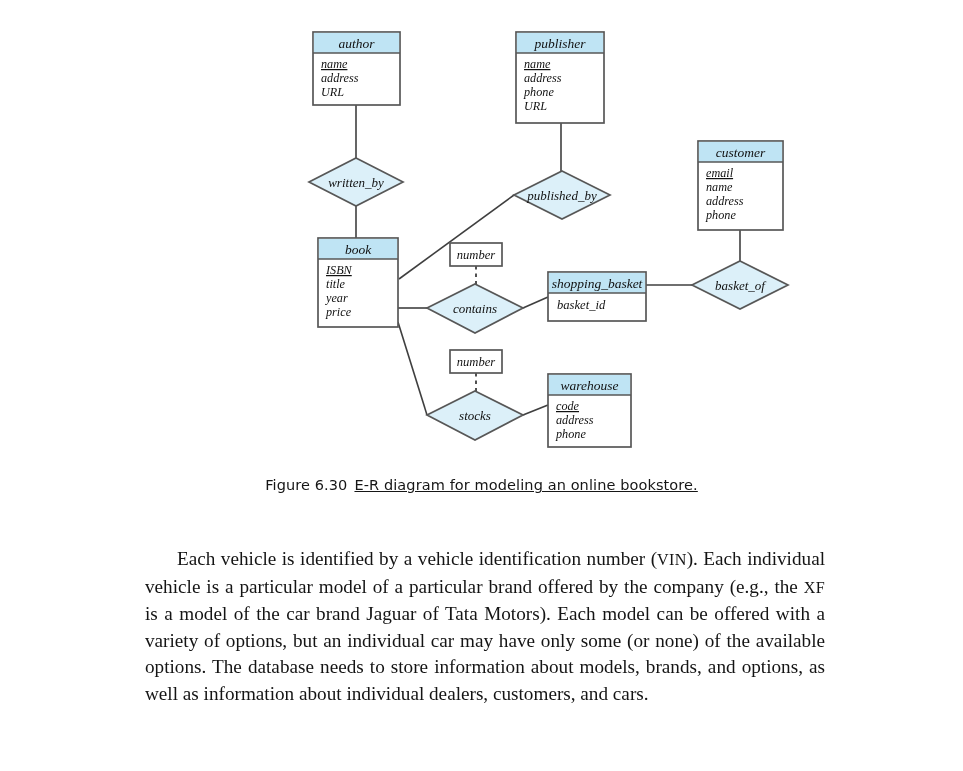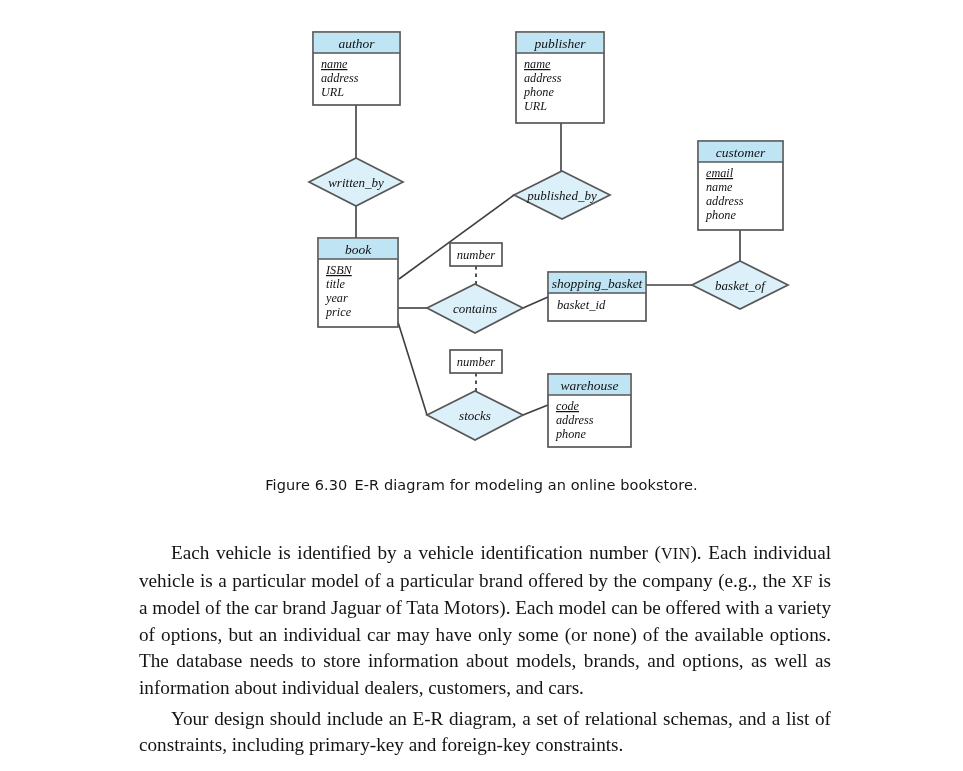--- a/index.html
+++ b/index.html
@@ -33,35 +33,36 @@
     font-family: "DejaVu Sans", "Liberation Sans", sans-serif;
     font-size: 14.5px;
     color: #161616;
     letter-spacing: 0.1px;
   }
   .fig-caption .fig-label {
     font-weight: normal;
   }
   .fig-caption .fig-text {
     padding-left: 7px;
+    text-decoration: underline;
   }
 
   .body-text {
     position: absolute;
     left: 135px;
     top: 536px;
     width: 700px;
     font-family: "Liberation Serif", "DejaVu Serif", serif;
     font-size: 19.2px;
     line-height: 26.6px;
     color: #141414;
     text-align: justify;
   }
   .body-text p {
-    margin: 4px;
+    margin: 10px;
     text-indent: 32px;
   }
   .smallcaps {
     font-size: 0.84em;
     letter-spacing: 0.3px;
   }
 </style>
 </head>
 <body>
 
@@ -182,14 +183,13 @@
   </g>
 
 </svg>
 
 <div class="fig-caption">
   <span class="fig-label">Figure 6.30</span><span class="fig-text">E-R diagram for modeling an online bookstore.</span>
 </div>
 
 <div class="body-text">
   <p><span>Each vehicle is identified by a vehicle identification number (</span><span class="smallcaps">VIN</span><span>). Each individual vehicle is a particular model of a particular brand offered by the company (e.g., the </span><span class="smallcaps">XF</span><span> is a model of the car brand Jaguar of Tata Motors). Each model can be offered with a variety of options, but an individual car may have only some (or none) of the available options. The database needs to store information about models, brands, and options, as well as information about individual dealers, customers, and cars.</span></p>
-  <p>Your design should include an E-R diagram, a set of relational schemas, and a list of constraints, including primary-key and foreign-key constraints.</p>
 </div>
 
 </body></html>

